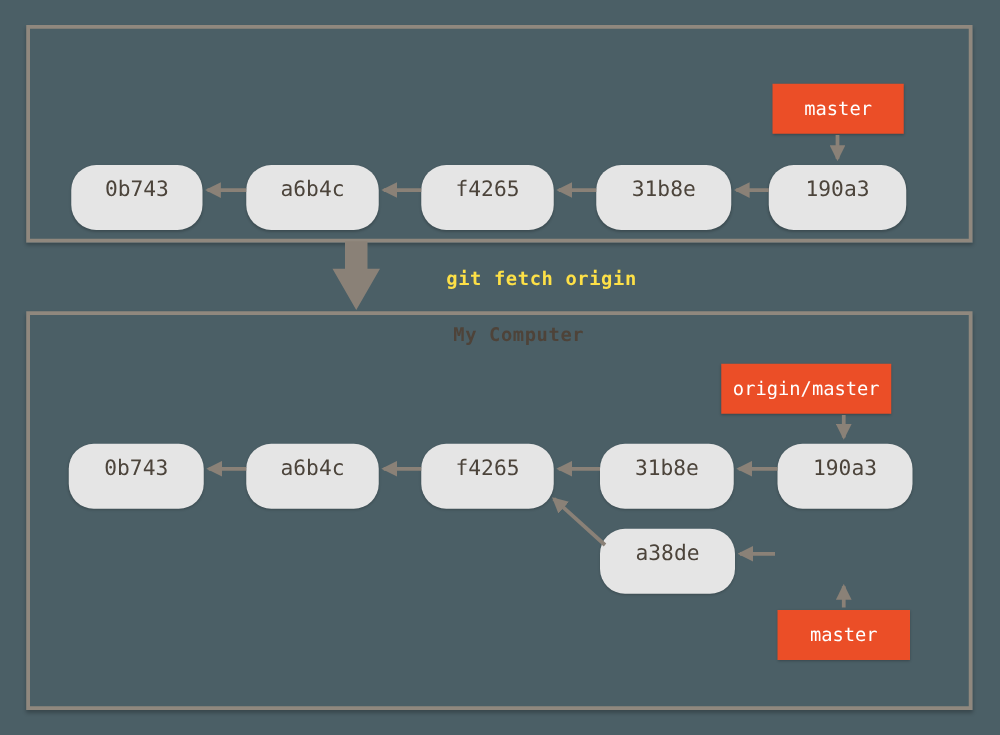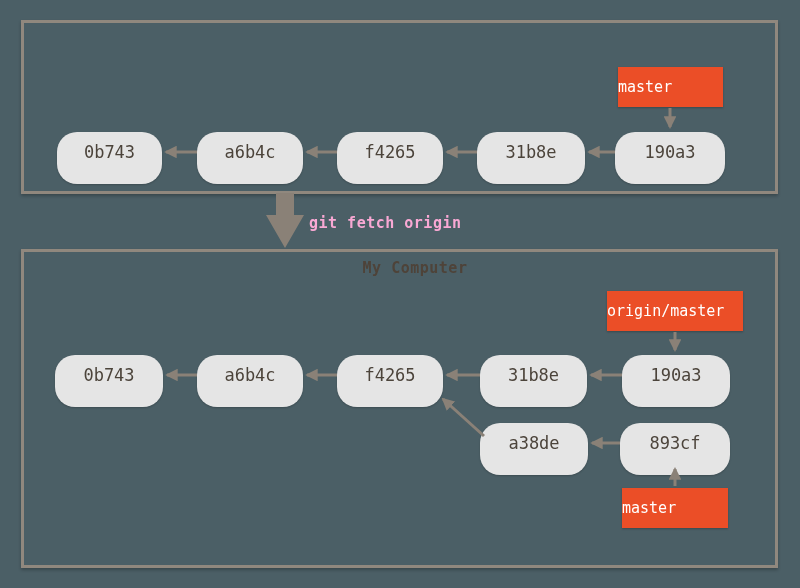--- a/index.html
+++ b/index.html
@@ -16,26 +16,27 @@
     position:absolute;left:22px;width:756px;text-align:center;
     font-size:15px;font-weight:bold;color:#4e4339;letter-spacing:0.5px;
   }
   .commit-node{
     position:absolute;height:52px;border-radius:20px;background:#e5e5e5;
     color:#4c443b;font-size:17px;line-height:40px;text-align:center;
     box-shadow:0 1px 2px rgba(0,0,0,0.2);
   }
   .branch-label{
     position:absolute;height:40px;background:#eb4e27;color:#ffffff;
-    font-size:15px;line-height:40px;
+    font-size:15px;line-height:40px;text-align:center;
     box-shadow:0 1px 2px rgba(0,0,0,0.25);
   }
   .command-text{
-    position:absolute;font-size:15px;font-weight:bold;color:#f9a8d4;
+    position:absolute;font-size:15px;font-weight:bold;color:#fde047;
     letter-spacing:0.5px;
+    margin-left:48px;
   }
   svg.arrows{position:absolute;left:0;top:0;pointer-events:none;}
 </style>
 </head>
 <body>
 
 <div id="page">
 
   <div class="repo-box" style="left:21px;top:20px;width:757px;height:174px;"></div>
 
@@ -45,30 +46,29 @@
   <div class="commit-node" style="left:197px;top:132px;width:106px;">a6b4c</div>
   <div class="commit-node" style="left:337px;top:132px;width:106px;">f4265</div>
   <div class="commit-node" style="left:477px;top:132px;width:108px;">31b8e</div>
   <div class="commit-node" style="left:615px;top:132px;width:110px;">190a3</div>
 
   <div class="command-text" style="left:309px;top:214px;">git fetch origin</div>
 
   <div class="repo-box" style="left:21px;top:249px;width:757px;height:319px;"></div>
   <div class="box-title" style="top:259px;padding-left:15px;">My Computer</div>
 
-  <div class="branch-label" style="left:607px;top:291px;width:136px;">origin/master</div>
+  <div class="branch-label" style="left:577px;top:291px;width:136px;">origin/master</div>
 
   <div class="commit-node" style="left:55px;top:355px;width:108px;">0b743</div>
   <div class="commit-node" style="left:197px;top:355px;width:106px;">a6b4c</div>
   <div class="commit-node" style="left:337px;top:355px;width:106px;">f4265</div>
   <div class="commit-node" style="left:480px;top:355px;width:107px;">31b8e</div>
   <div class="commit-node" style="left:622px;top:355px;width:108px;">190a3</div>
 
   <div class="commit-node" style="left:480px;top:423px;width:108px;">a38de</div>
-  <div class="commit-node" style="left:620px;top:423px;width:110px;">893cf</div>
 
   <div class="branch-label" style="left:622px;top:488px;width:106px;">master</div>
 
   <svg class="arrows" width="800" height="588" viewBox="0 0 800 588">
     <defs>
       <marker id="ah" viewBox="0 0 10 10" refX="8.5" refY="5" markerWidth="4.2" markerHeight="4.2" orient="auto" markerUnits="strokeWidth">
         <path d="M0,0 L10,5 L0,10 Z" fill="#8a8177"></path>
       </marker>
     </defs>
     <g stroke="#8a8177" stroke-width="3" fill="none">

